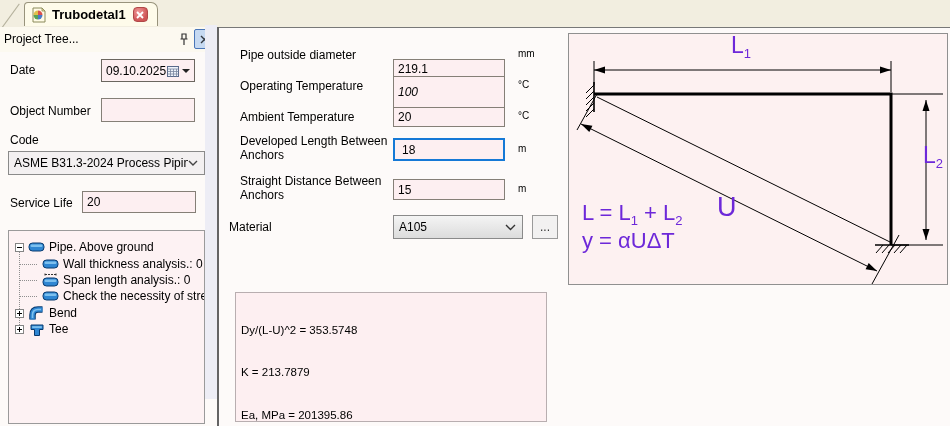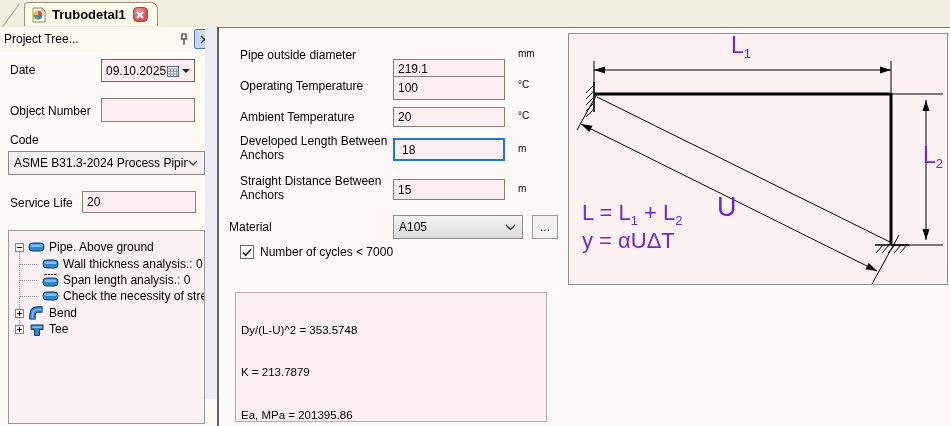--- a/index.html
+++ b/index.html
@@ -200,21 +200,21 @@
   <div class="side-strip"></div>
   <div class="splitter"></div>
 
   <div class="main-panel">
 
     <span class="m-label" style="left:21px;top:20px;">Pipe outside diameter</span>
     <input class="textbox" style="left: 174px; top: 31px; width: 112px; height: 20px;" readonly="" value="219.1">
     <span class="unit" style="left:299px;top:20px;">mm</span>
 
     <span class="m-label" style="left:21px;top:51px;">Operating Temperature</span>
-    <input class="textbox" style="left: 174px; top: 48px; width: 112px; height: 24px;" readonly="" value="100">
+    <input class="textbox" style="left: 174px; top: 48px; width: 112px; height: 32px; font-style: italic;" readonly="" value="100">
     <span class="unit" style="left:299px;top:51px;">°C</span>
 
     <span class="m-label" style="left:21px;top:82px;">Ambient Temperature</span>
     <input class="textbox" style="left: 174px; top: 79px; width: 112px; height: 20px;" readonly="" value="20">
     <span class="unit" style="left:299px;top:82px;">°C</span>
 
     <span class="m-label" style="left:21px;top:106px;width:170px;">Developed Length Between Anchors</span>
     <input class="textbox focused" style="left: 174px; top: 110px; width: 112px; height: 23px;" readonly="" value="18">
     <span class="unit" style="left:299px;top:115px;">m</span>
 
@@ -224,28 +224,20 @@
 
     <span class="m-label" style="left:10px;top:192px;">Material</span>
     <div class="combo mat-combo" style="left:174px;top:187px;width:130px;height:24px;">
       <span class="combo-text">A105</span>
       <svg class="chev" width="11" height="7" viewBox="0 0 11 7">
           <path d="M1 1 L5.5 5.5 L10 1" stroke="#333" stroke-width="1.4" fill="none"></path>
         </svg>
     </div>
     <div class="browse-btn" style="left:313px;top:187px;width:26px;height:24px;">...</div>
 
-    <div class="checkrow">
-      <span class="checkbox">
-        <svg width="10" height="9" viewBox="0 0 10 9">
-            <path d="M1 4.5 L3.7 7.2 L9 1.2" stroke="#20262e" stroke-width="1.7" fill="none"></path>
-          </svg>
-      </span>
-      <span>Number of cycles &lt; 7000</span>
-    </div>
 
     <div class="results">
       <div>Dy/(L-U)^2 = 353.5748</div>
       <div>K = 213.7879</div>
       <div>Ea, MPa = 201395.86</div>
       
       
       
       
       

